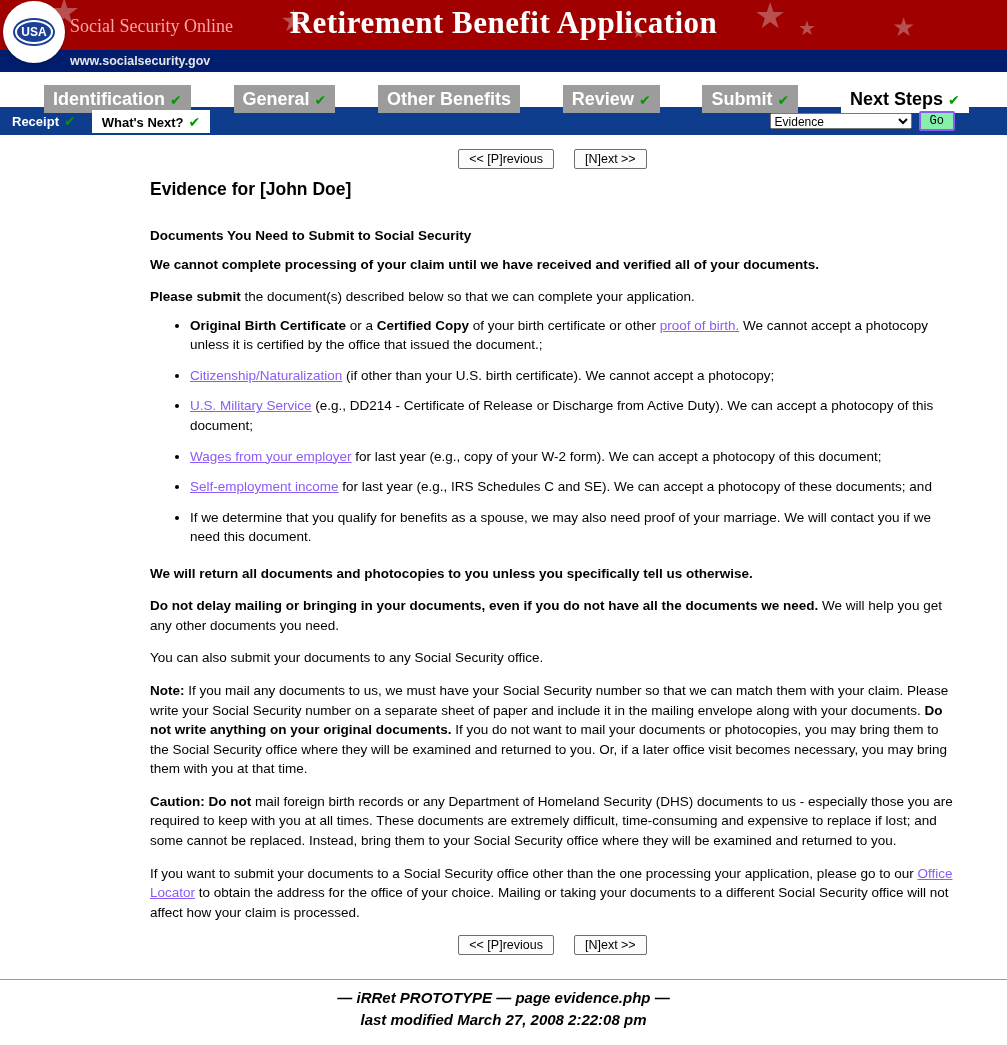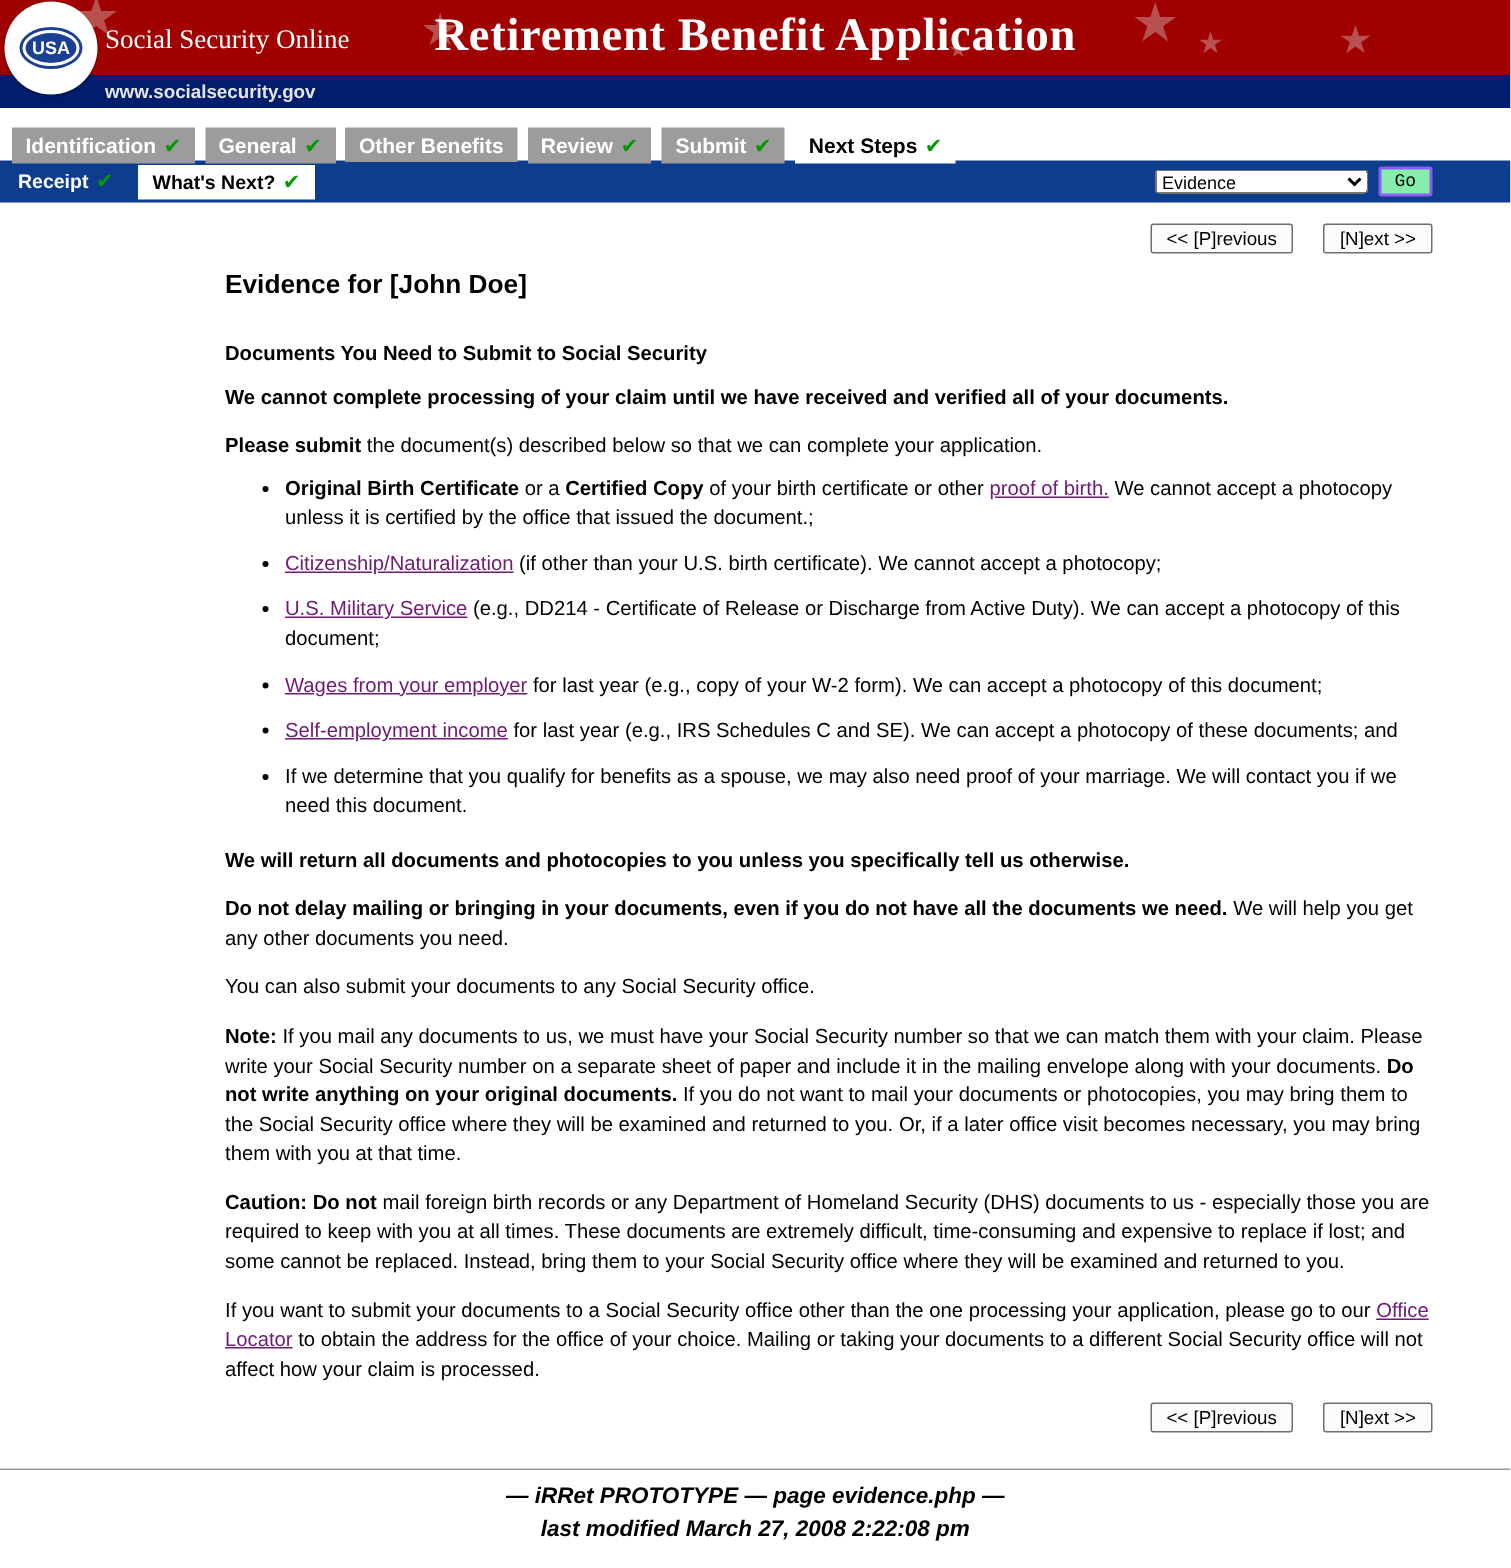--- a/index.html
+++ b/index.html
@@ -20,21 +20,21 @@
   .star.s3 { left:632px; top:26px; font-size:15px; }
   .star.s4 { left:754px; top:-2px; font-size:36px; }
   .star.s5 { left:798px; top:18px; font-size:20px; }
   .star.s6 { left:892px; top:14px; font-size:26px; }
   .app-title {
     position:absolute; left:0; right:0; top:5px; z-index:3; text-align:center;
     color:#fff; font-family:"Liberation Serif","DejaVu Serif",serif;
     font-weight:bold; font-size:31px; letter-spacing:0.5px;
   }
   .site-name {
-    position:absolute; left:70px; top:16px; z-index:3; color:#ffffff;
+    position:absolute; left:70px; top:16px; z-index:3; color:#fca5a5;
     font-family:"Liberation Serif","DejaVu Serif",serif; font-size:18px;
   }
   .logo {
     position:absolute; top:1px; left:3px; width:62px; height:62px; z-index:6;
     background:#fff; border-radius:50%; box-shadow:0 1px 2px rgba(0,0,0,.4);
     display:flex; align-items:center; justify-content:center; cursor:pointer;
   }
   .logo-seal {
     width:38px; height:24px; border-radius:50%; background:#1b3f94; color:#fff;
     display:flex; align-items:center; justify-content:center;
@@ -42,21 +42,21 @@
     box-shadow:0 0 0 2px #1b3f94;
   }
   .blue-strip { position:relative; height:22px; background:#001e6d; color:#e5e5e5; }
   .site-url { position:absolute; left:70px; top:4px; font-weight:bold; font-size:12.5px; }
   .phone-line { position:absolute; left:0; right:0; top:4px; text-align:center; font-size:12.5px; }
 
   
   .tabbar { background:#fff; padding:13px 0 0 8px; height:35px; white-space:nowrap; }
   .tab {
     display:inline-block; background:#9c9c9c; color:#fff; font-weight:bold;
-    font-size:14px; padding:4px 9px 3px; margin-right:3px; cursor:pointer;
+    font-size:18px; padding:4px 9px 3px; margin-right:3px; cursor:pointer;margin-left:36px;
   }
   .tab.active { background:#fff; color:#000; }
   .check { color:#009900; font-weight:bold; font-size:14px; margin-left:5px;
     font-family:"DejaVu Sans",sans-serif; }
   .check::before { content:"✔"; }
 
   
   .subnav { background:#0e3d8e; height:28px; display:flex; align-items:center; padding-left:12px; }
   .subnav-item { color:#fff; font-weight:bold; font-size:13px; margin-right:16px; cursor:pointer; }
   .subnav-tab {
@@ -65,33 +65,33 @@
   }
   .subnav-right { margin-left:auto; margin-right:52px; display:flex; align-items:center; gap:7px; }
   .jump-select { width:142px; height:16px; font-size:12px; font-family:inherit; }
   .go-btn {
     font-size:12px; font-family:Liberation Mono, monospace; padding:1px 9px;
     background:#86efac; border:2px solid #8b5cf6; border-radius:2px; cursor:pointer;
   }
 
   
   main { padding:10px 52px 0 150px; }
-  .pager { display:flex; justify-content:flex-end; gap:20px; margin:4px 0 10px; }
+  .pager { display:flex; justify-content:center; gap:20px; margin:4px 0 10px; }
   .pager button {
     font-size:12.5px; font-family:inherit; padding:2px 10px;
     background:#fcfcfc; border:1px solid #6e6e6e; border-radius:2px; cursor:pointer;
   }
   .section-title { font-weight:bold; font-size:13.5px; margin:2px 0 3px; }
   .page-title { font-weight:bold; font-size:17.5px; margin:0 0 26px; }
   p.body-p { margin:0 0 13px; line-height:1.45; }
   p.tight { margin-bottom:9px; }
   ul.doc-list { margin:2px 0 17px; padding-left:40px; }
   ul.doc-list li { margin-bottom:11px; line-height:1.45; }
   .b { font-weight:bold; }
-  a.link { color:#701a75; cursor:pointer; }
+  a.link { color:#8b5cf6; cursor:pointer; }
   .pager.bottom { margin:2px 0 24px; }
 
   
   footer {
     border-top:1px solid #9a9a9a; margin-top:14px; padding:9px 0 12px;
     text-align:center; font-weight:bold; font-style:italic; font-size:15px;
   }
   footer div { margin-bottom:5px; }
 </style>
 </head>

